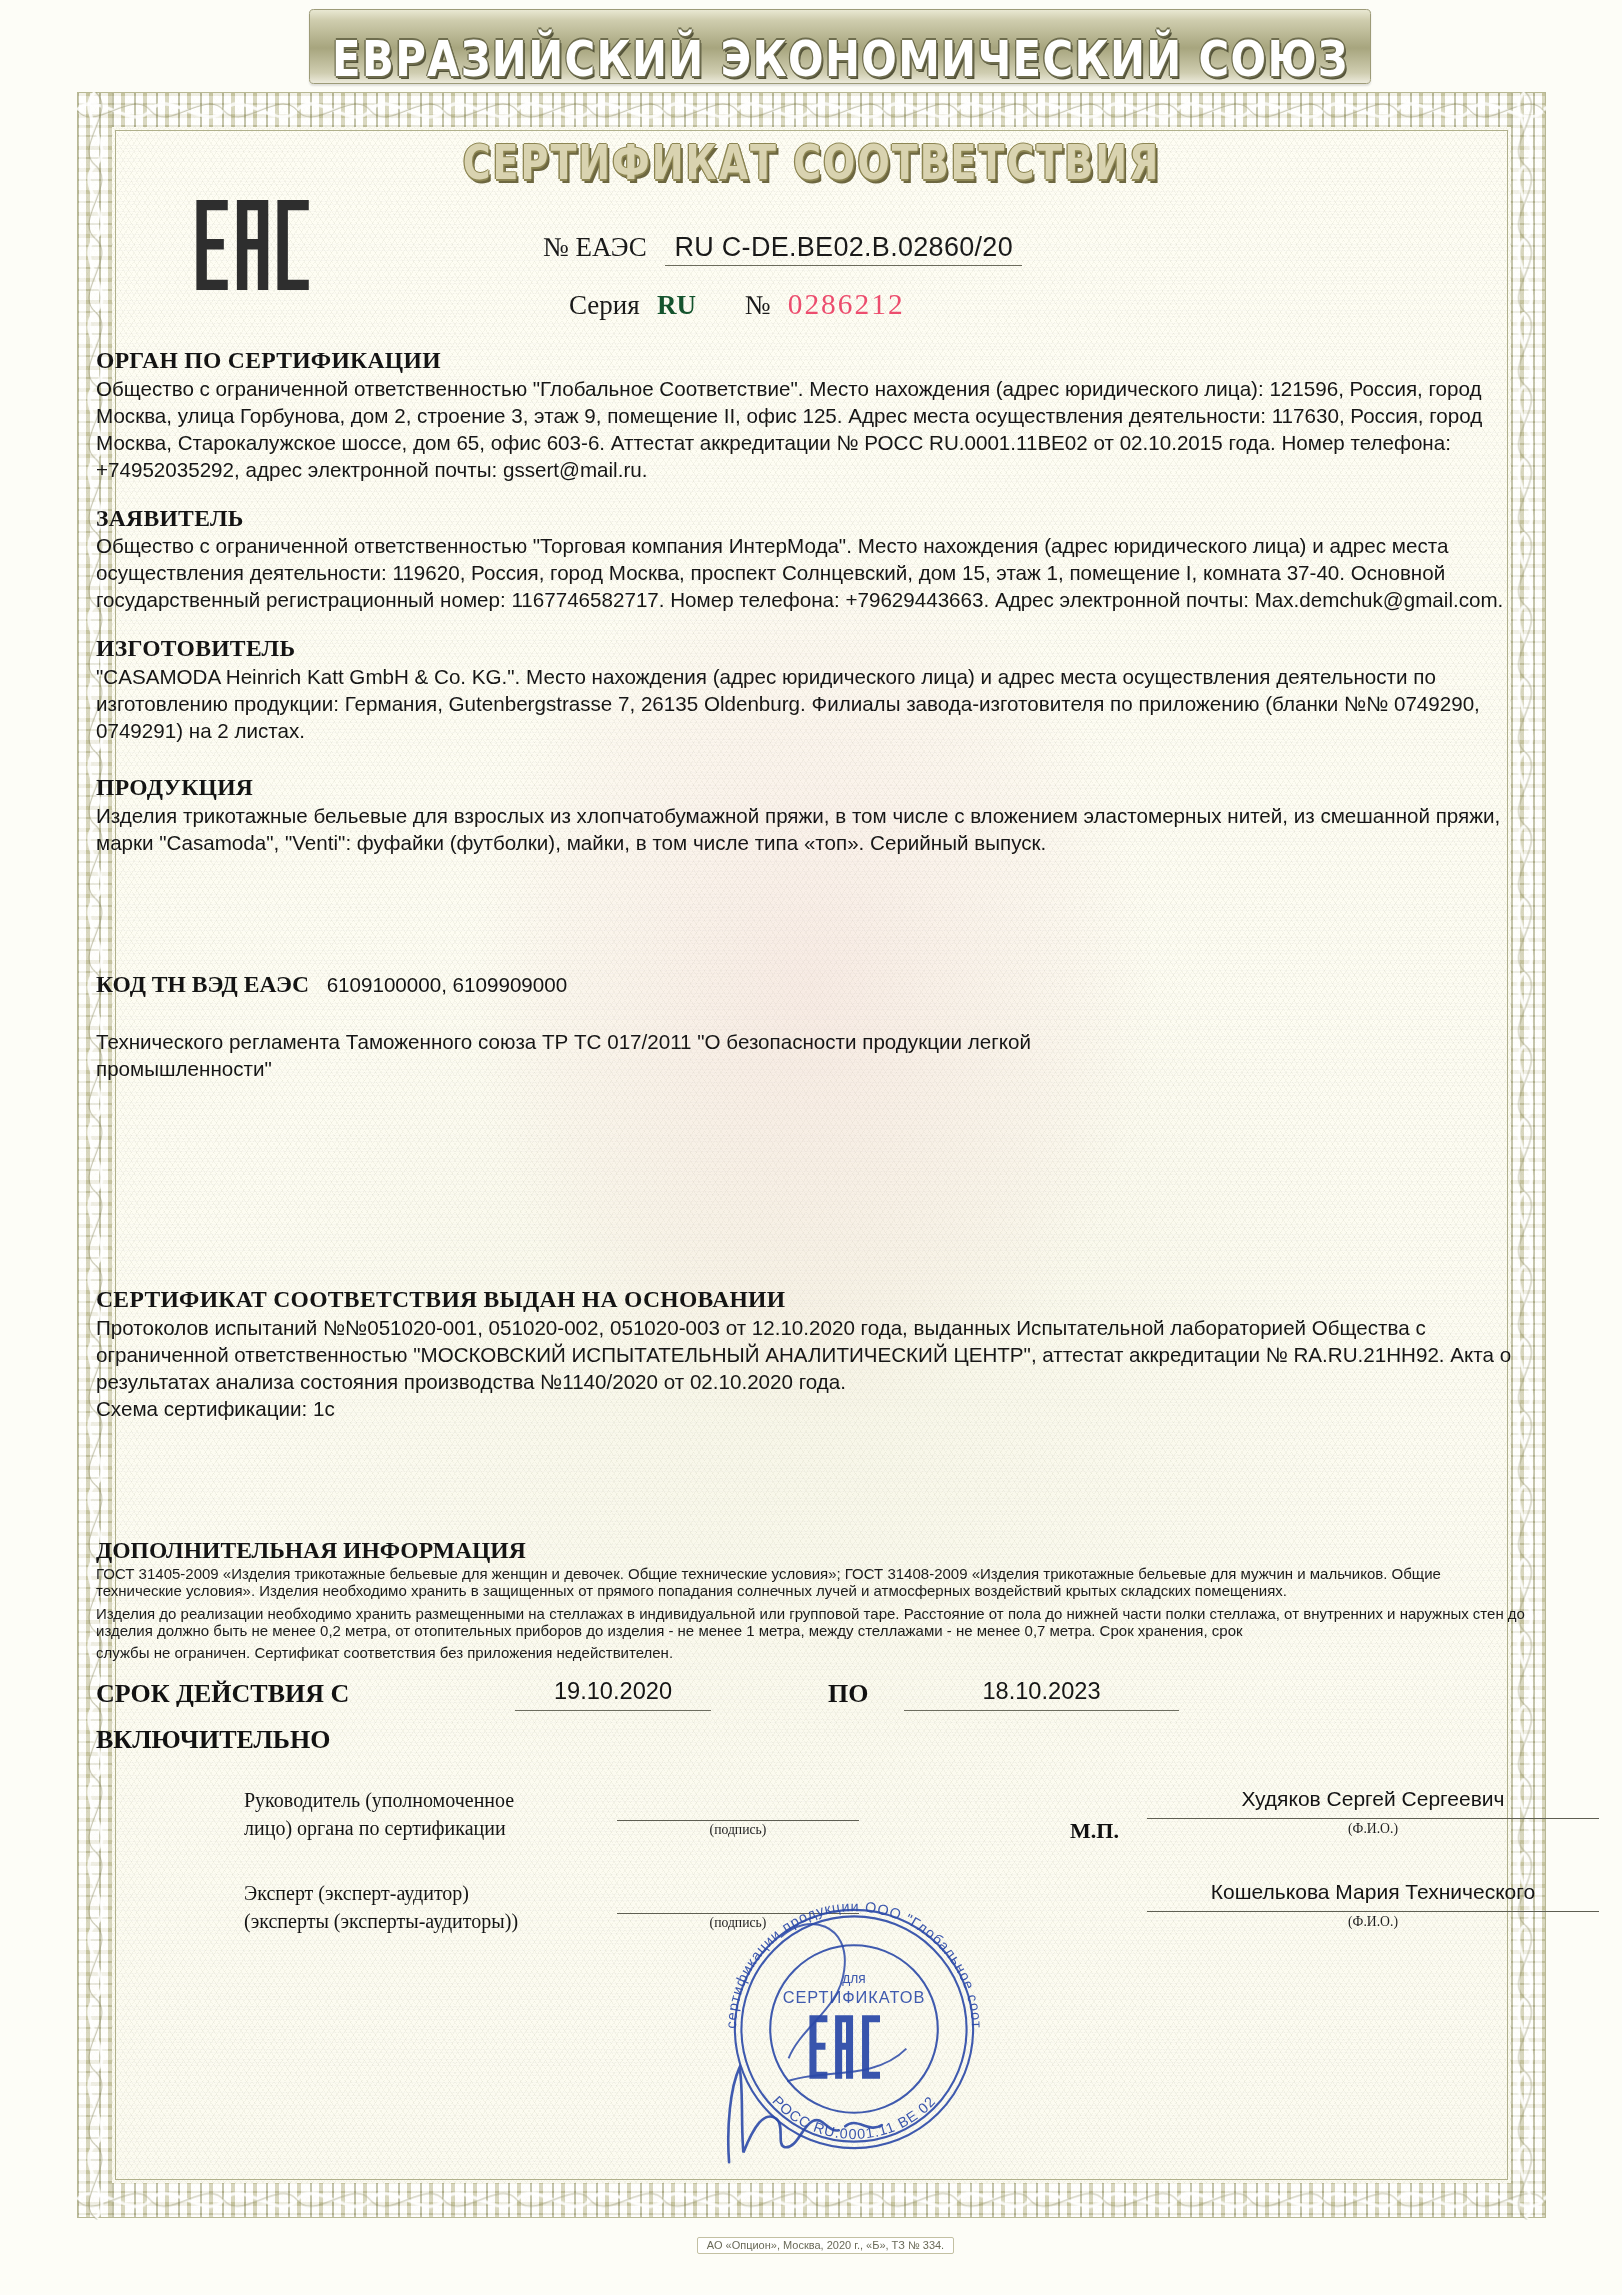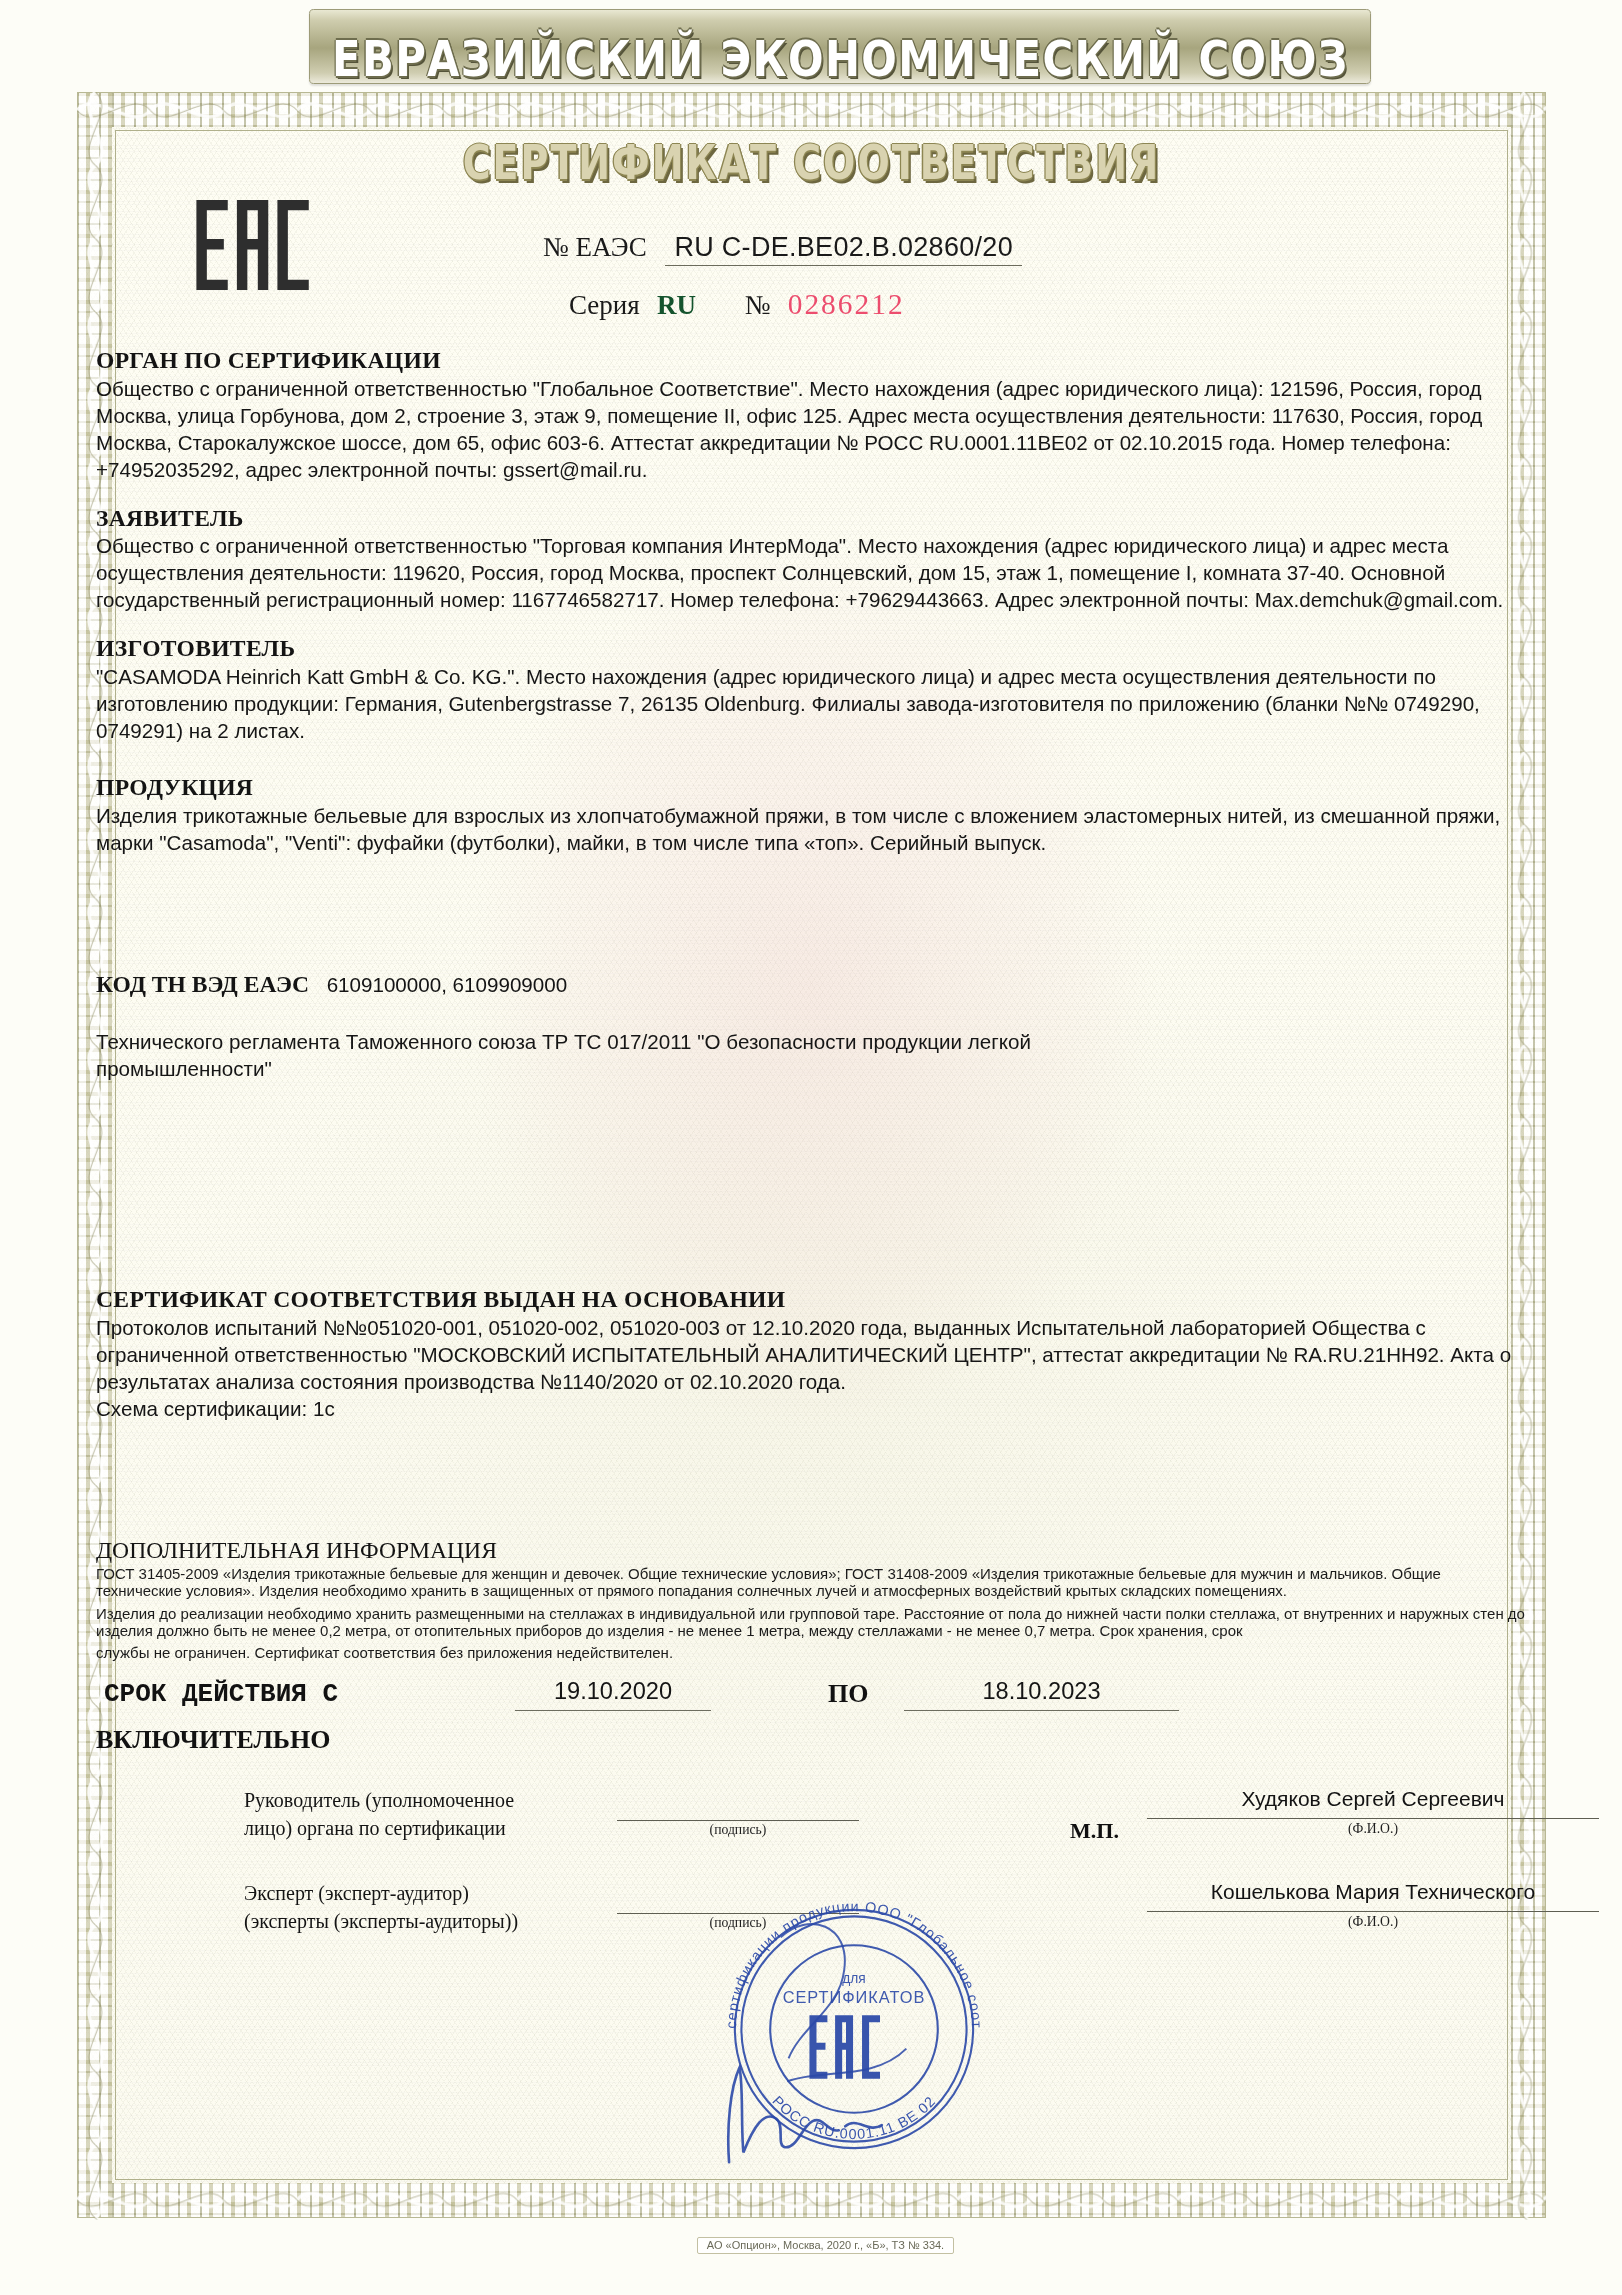--- a/index.html
+++ b/index.html
@@ -128,33 +128,33 @@
 
   .code-row{
     font-family:"Liberation Serif", serif;font-weight:700;font-size:23.6px;color:#141414;
   }
   .code-row .vals{
     font-family:"Liberation Sans", sans-serif;font-weight:400;font-size:20.6px;margin-left:11.8px;
   }
 
   
   .addinfo-head{
-    font-family:"Liberation Serif", serif;font-weight:400;font-size:23.6px;color:#141414;margin-bottom:1.3px;
+    font-family:"Liberation Serif", serif;font-weight:700;font-size:23.6px;color:#141414;margin-bottom:1.3px;
   }
   .addinfo-body{
     font-family:"Liberation Sans", sans-serif;font-size:15px;line-height:17px;color:#1b1b1b;
     width:1433px;
   }
   .addinfo-body p{margin:0 0 5.2px 0;}
 
   
   .validity{position:relative;margin-top:14.4px;height:98px;}
   .vlabel{
-    position:absolute;left:8px;top:3.9px;
-    font-family:Liberation Mono, monospace;font-weight:700;font-size:26px;color:#121212;white-space:nowrap;
+    position:absolute;left:0;top:3.9px;
+    font-family:Liberation Serif, serif;font-weight:700;font-size:26px;color:#121212;white-space:nowrap;
   }
   .vdate1{
     position:absolute;left:419px;top:2.6px;width:196px;text-align:center;
     font-family:"Liberation Sans", sans-serif;font-size:23.6px;color:#151515;
     border-bottom:0.7px solid #6d6d5f;padding-bottom:5.2px;
   }
   .vpo{
     position:absolute;left:732px;top:3.9px;
     font-family:"Liberation Serif", serif;font-weight:700;font-size:26px;color:#121212;
   }

